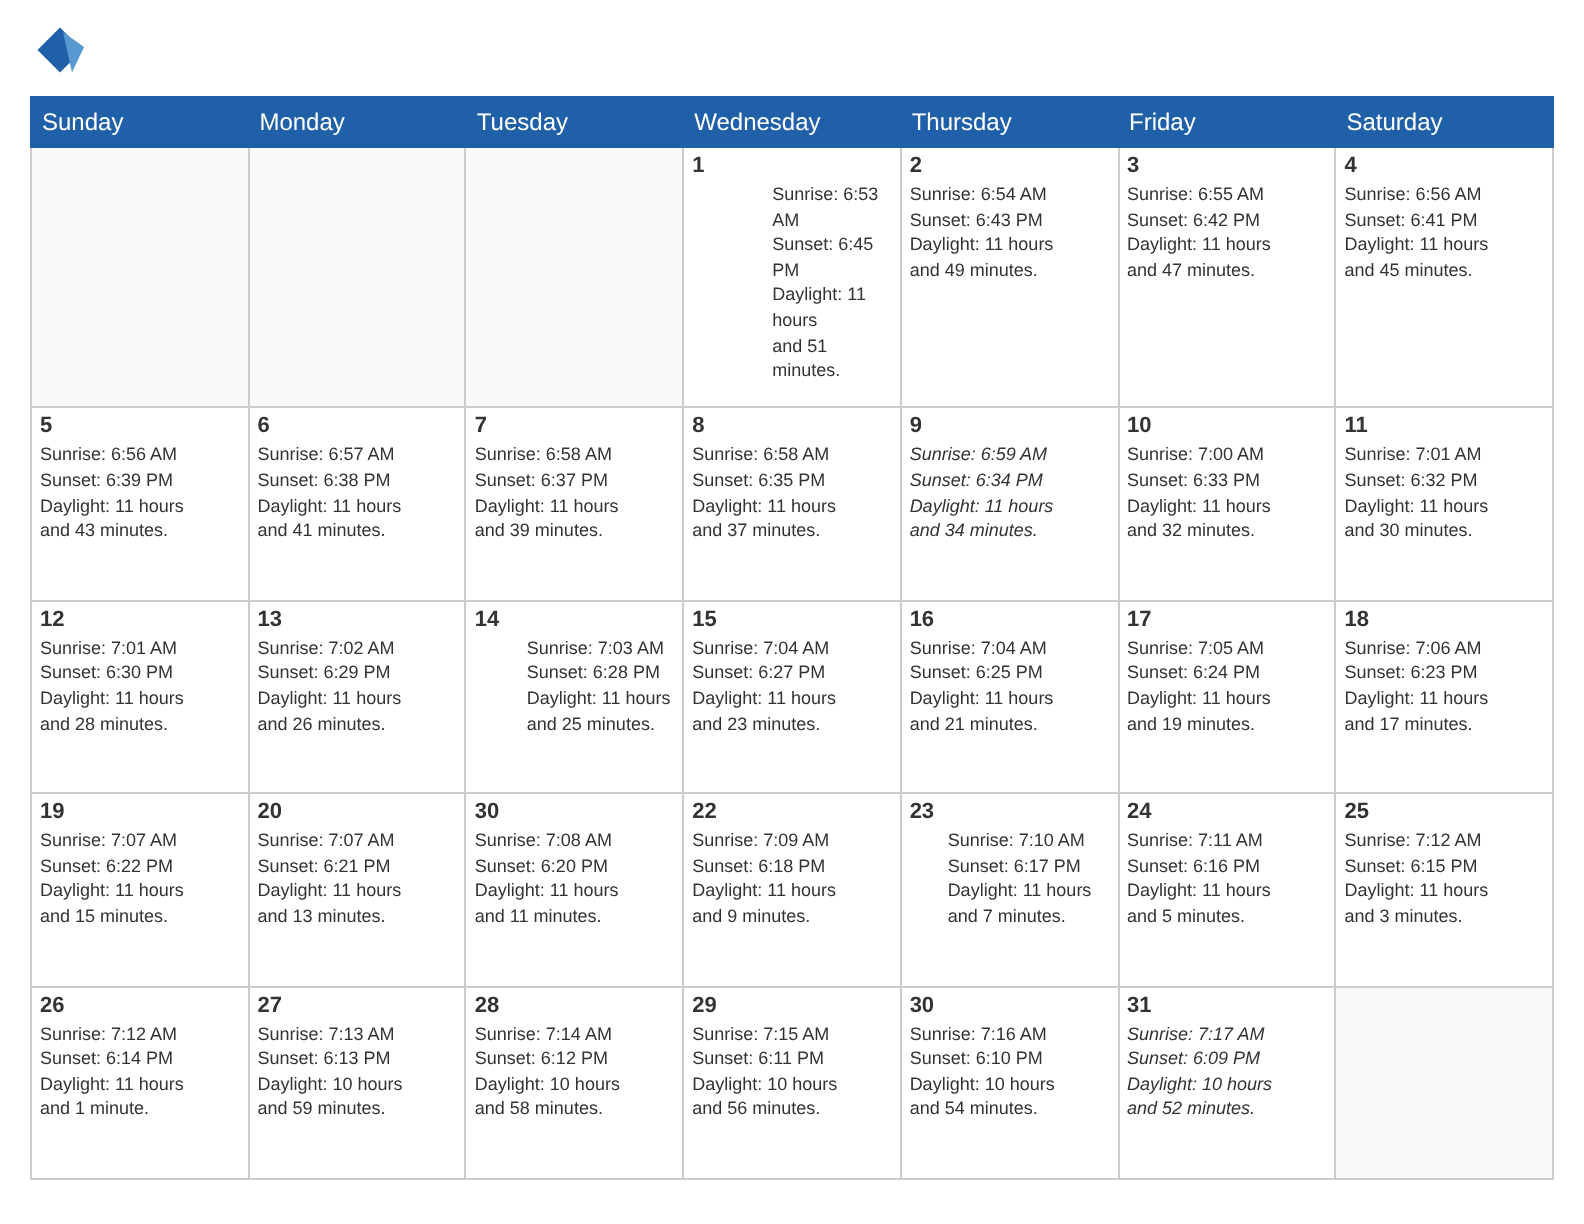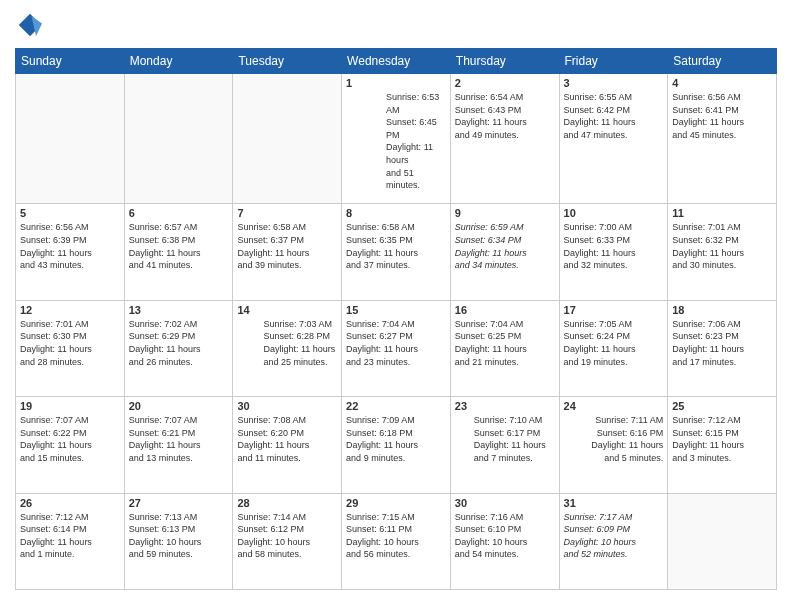--- a/index.html
+++ b/index.html
@@ -293,21 +293,21 @@
           </td>
           <td>
             <span class="day-num">23</span>
             <div class="day-info" style="white-space: pre-line; margin-left: 19px;">Sunrise: 7:10 AM
 Sunset: 6:17 PM
 Daylight: 11 hours
 and 7 minutes.</div>
           </td>
           <td>
             <span class="day-num">24</span>
-            <div class="day-info" style="white-space: pre-line; text-align: right;">Sunrise: 7:11 AM
+            <div class="day-info" style="white-space: pre-line;">Sunrise: 7:11 AM
 Sunset: 6:16 PM
 Daylight: 11 hours
 and 5 minutes.</div>
           </td>
           <td>
             <span class="day-num">25</span>
             <div class="day-info" style="white-space: pre-line;">Sunrise: 7:12 AM
 Sunset: 6:15 PM
 Daylight: 11 hours
 and 3 minutes.</div>

